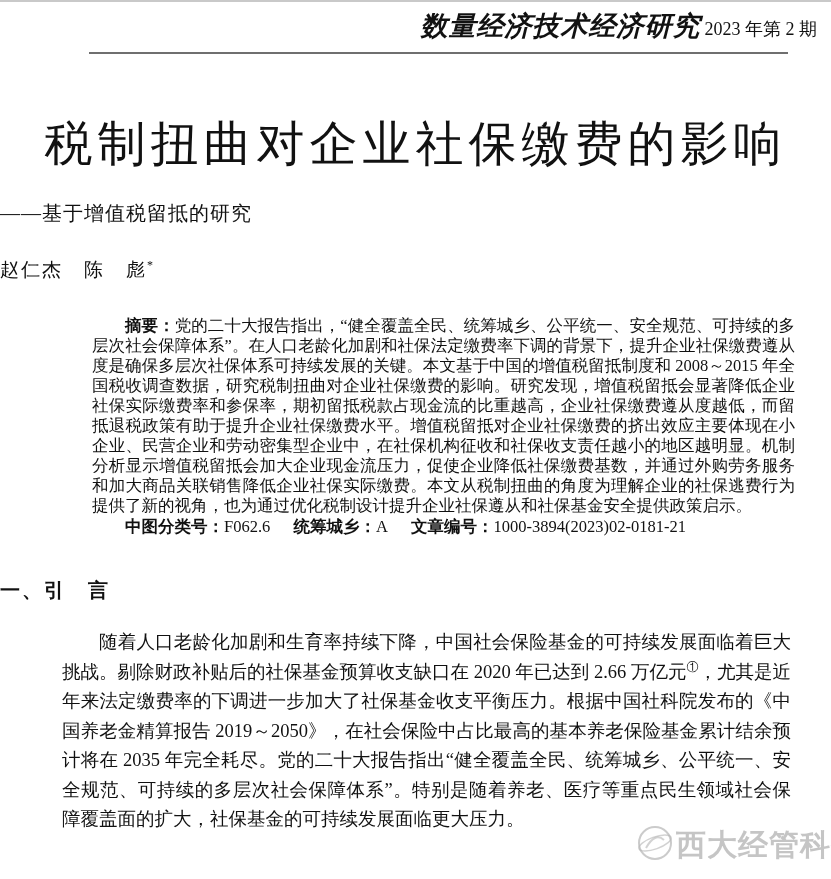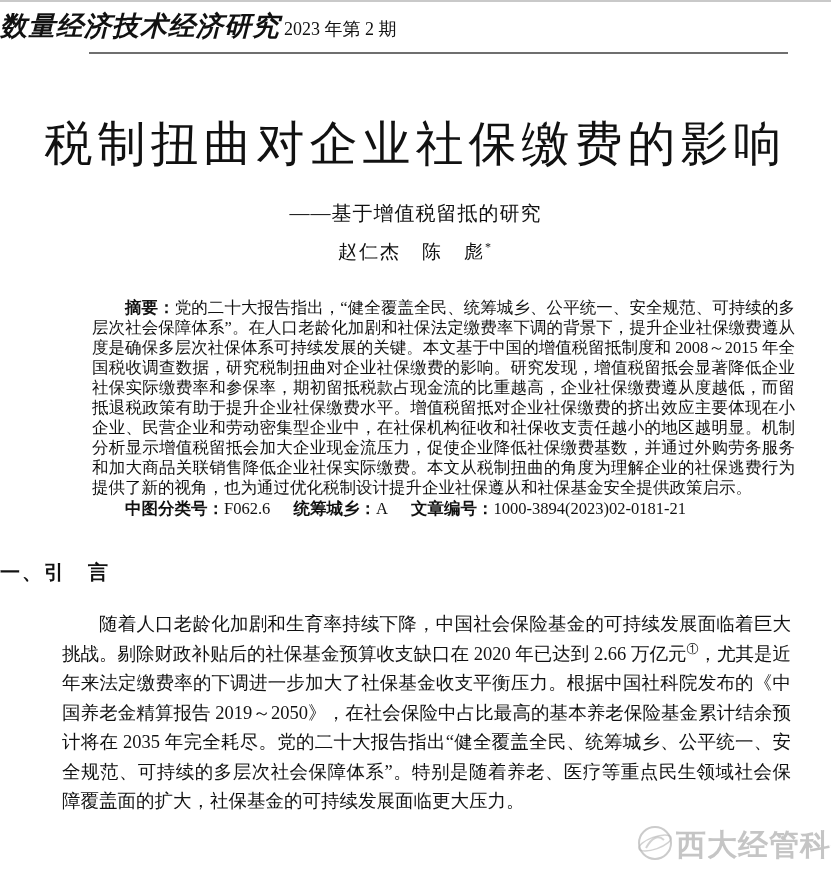--- a/index.html
+++ b/index.html
@@ -10,20 +10,21 @@
     overflow:hidden;
     font-family:"Liberation Serif","DejaVu Serif",serif;
     color:#111;
   }
   .top-edge{
     position:absolute;top:0;left:0;width:831px;height:2px;background:#c9c9c9;
   }
   .header{
     padding-top:8px;
     padding-right:14px;
+    text-align:right;
     white-space:nowrap;
   }
   .journal-name{
     font-size:27px;
     font-weight:bold;
     font-style:italic;
     letter-spacing:1px;
   }
   .journal-issue{
     font-size:18px;
@@ -35,27 +36,27 @@
   }
   .paper-title{
     margin:58px 0 0 0;
     text-align:center;
     font-size:48px;
     font-weight:normal;
     letter-spacing:5px;
   }
   .paper-subtitle{
     margin-top:24px;
-    text-align:center;
+    text-align:left;
     font-size:20px;
     letter-spacing:1px;
   }
   .authors{
-    margin-top:12px;
-    text-align:center;
+    margin-top:30px;
+    text-align:left;
     font-size:19px;
     letter-spacing:2px;
   }
   .authors sup{font-size:12px;}
   .abstract{
     margin:32px 36px 0 92px;
     font-size:16.5px;
     line-height:20px;
     text-align:justify;
   }

